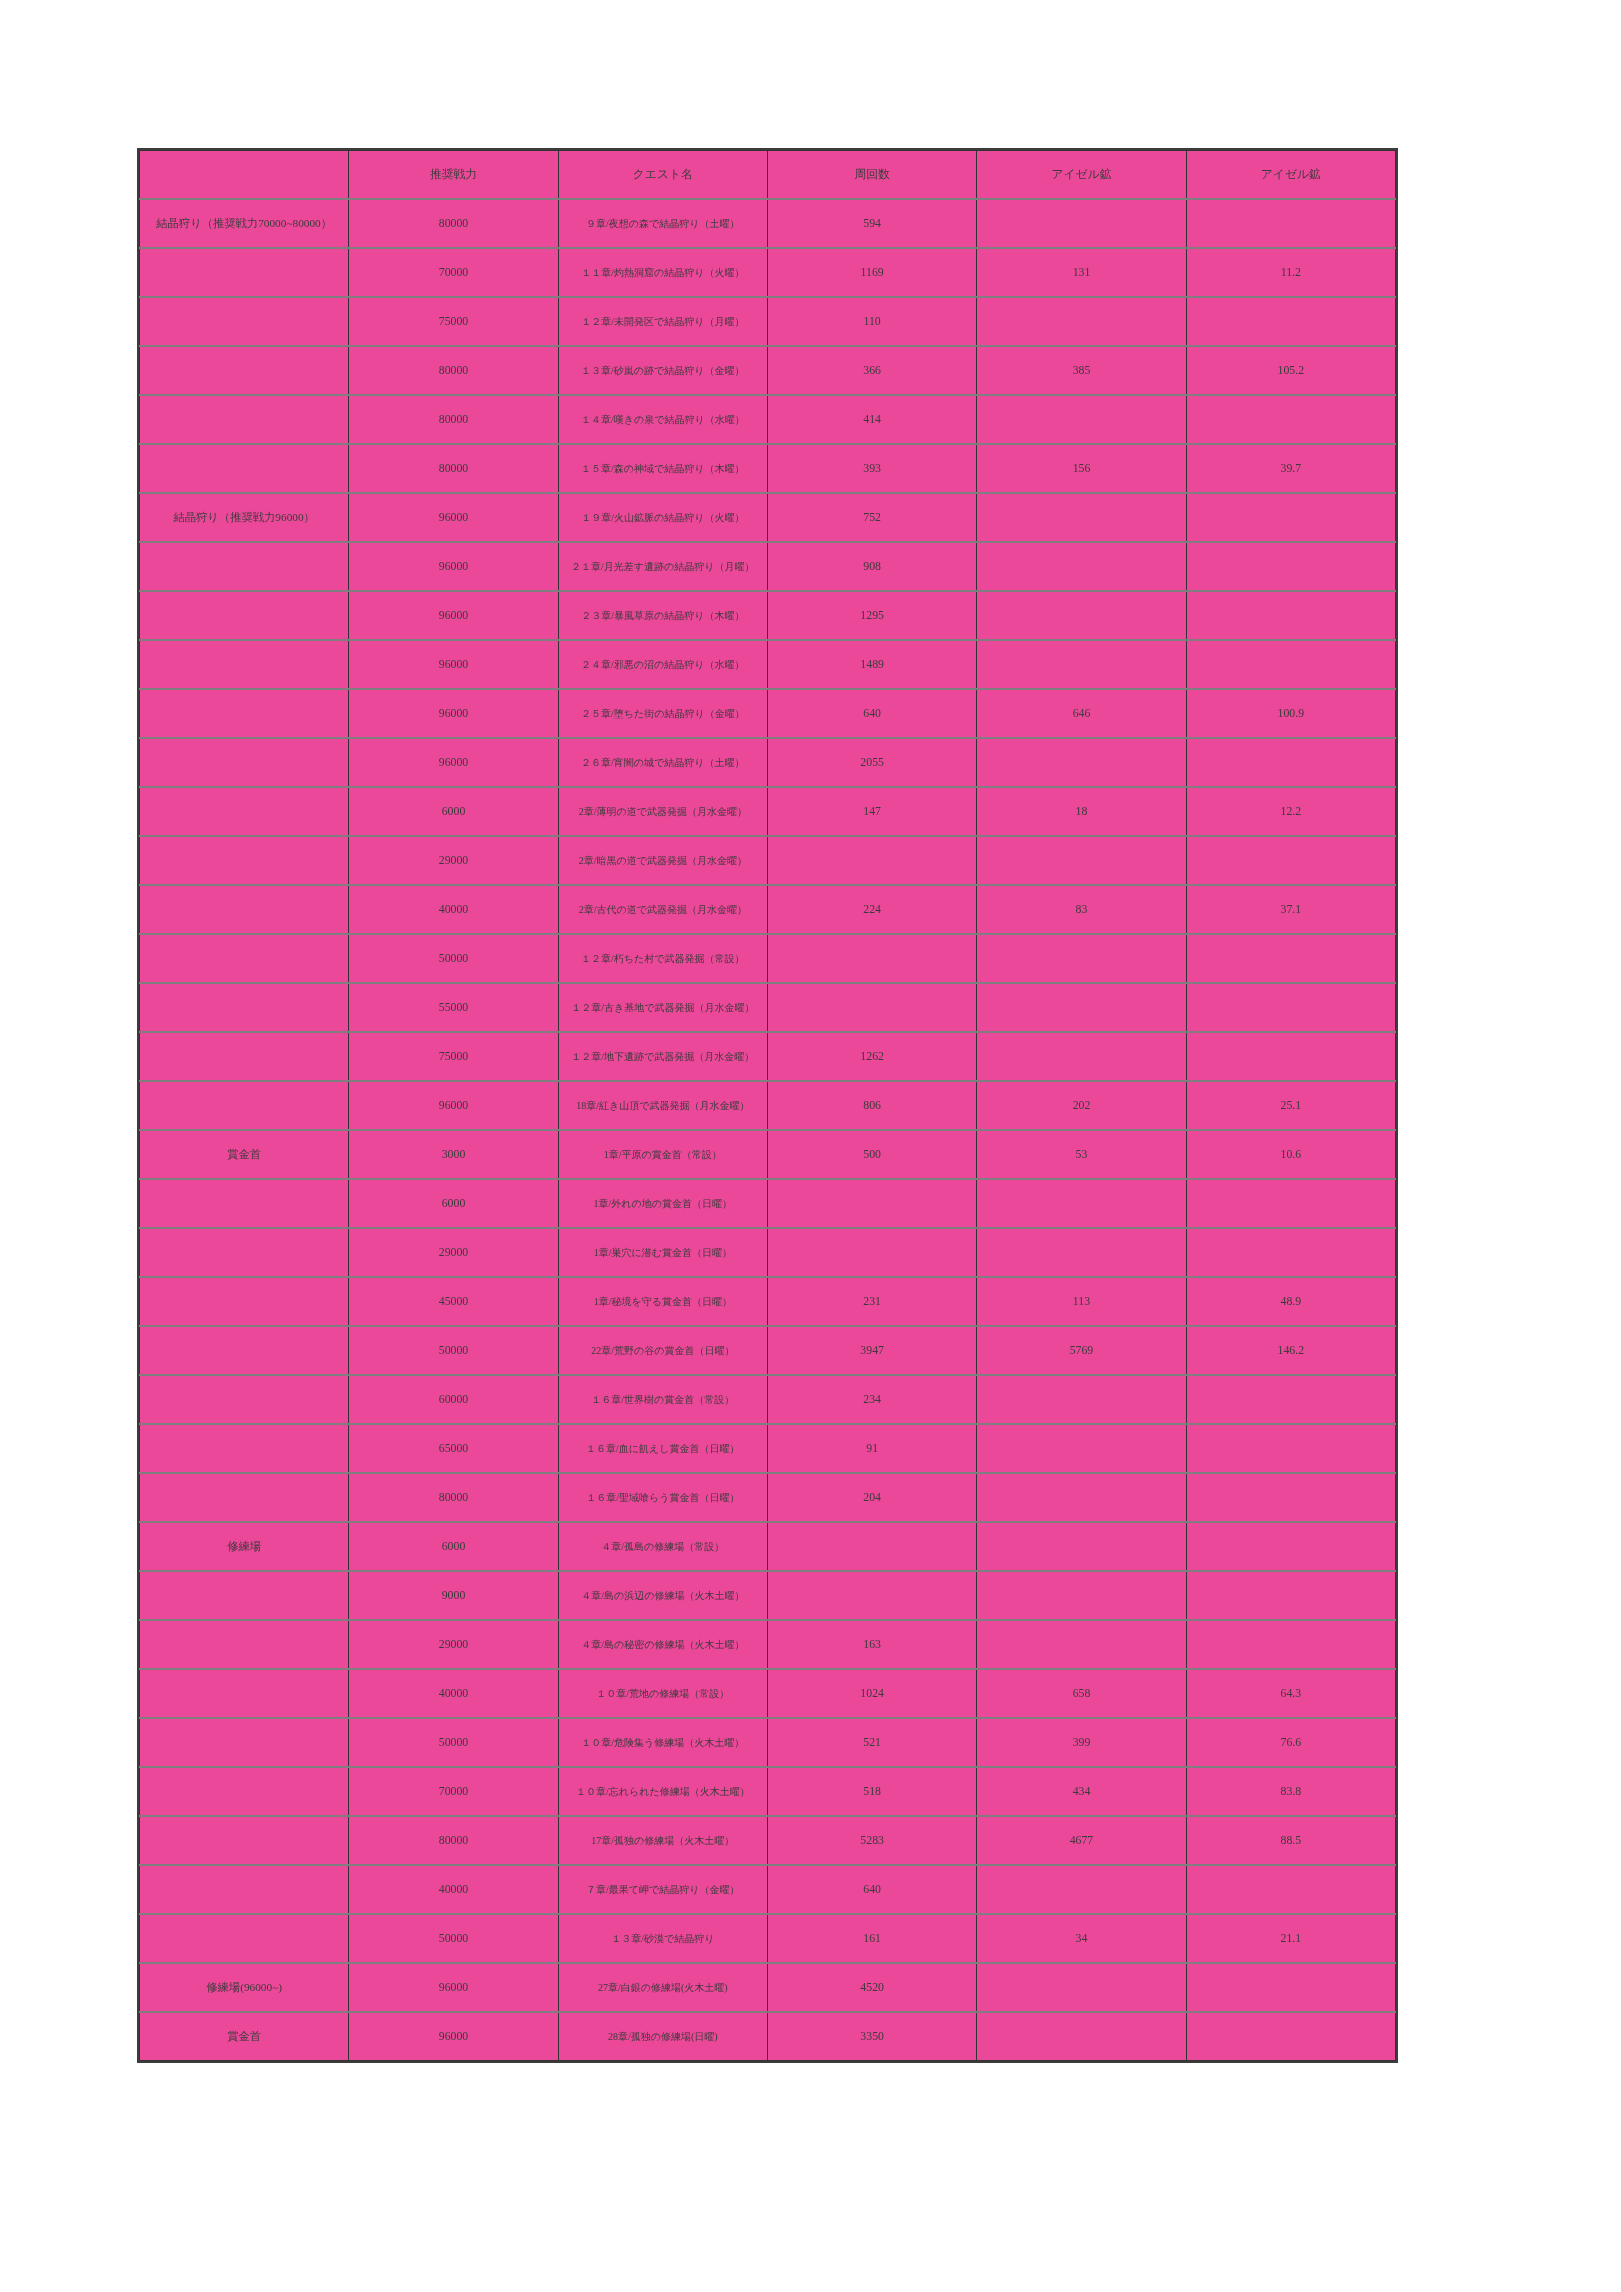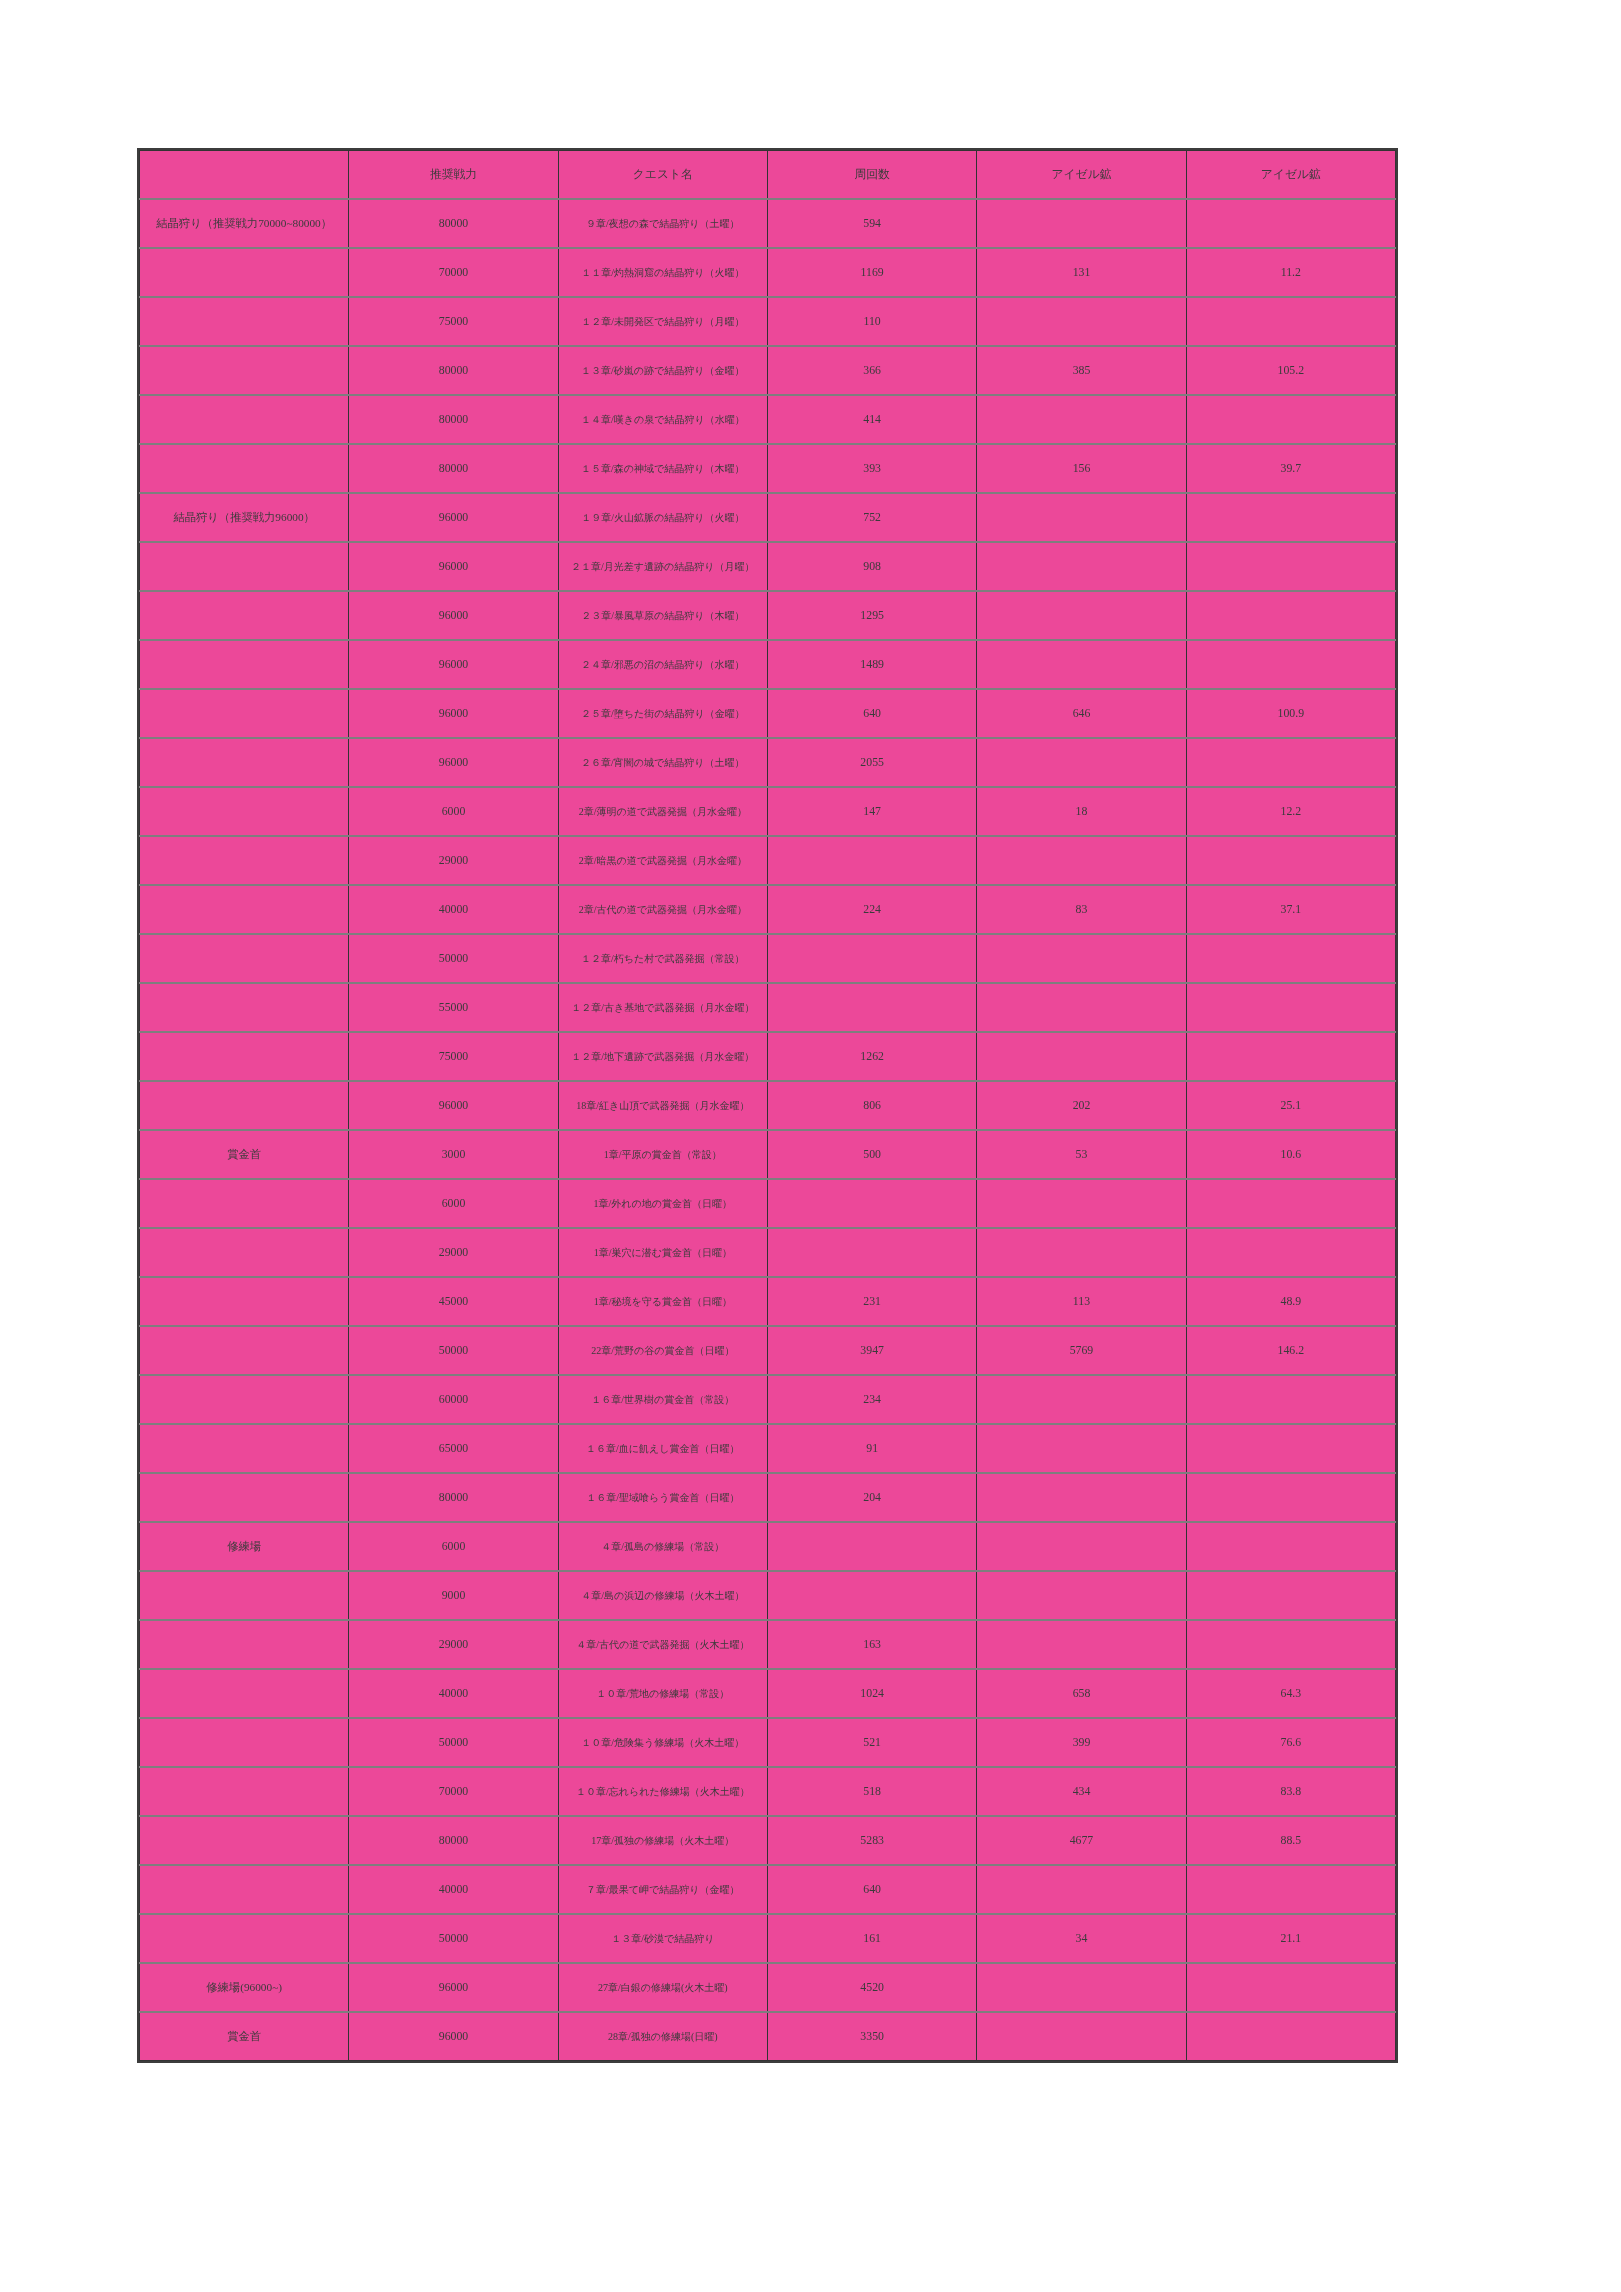--- a/index.html
+++ b/index.html
@@ -300,21 +300,21 @@
           <td class="category-cell"></td>
           <td class="power-cell">9000</td>
           <td class="quest-cell">４章/島の浜辺の修練場（火木土曜）</td>
           <td class="runs-cell"></td>
           <td class="ore-count-cell"></td>
           <td class="ore-rate-cell"></td>
         </tr>
         <tr>
           <td class="category-cell"></td>
           <td class="power-cell">29000</td>
-          <td class="quest-cell">４章/古代の道で武器発掘（火木土曜）</td>
+          <td class="quest-cell">４章/島の秘密の修練場（火木土曜）</td>
           <td class="runs-cell">163</td>
           <td class="ore-count-cell"></td>
           <td class="ore-rate-cell"></td>
         </tr>
         <tr>
           <td class="category-cell"></td>
           <td class="power-cell">40000</td>
           <td class="quest-cell">１０章/荒地の修練場（常設）</td>
           <td class="runs-cell">1024</td>
           <td class="ore-count-cell">658</td>

